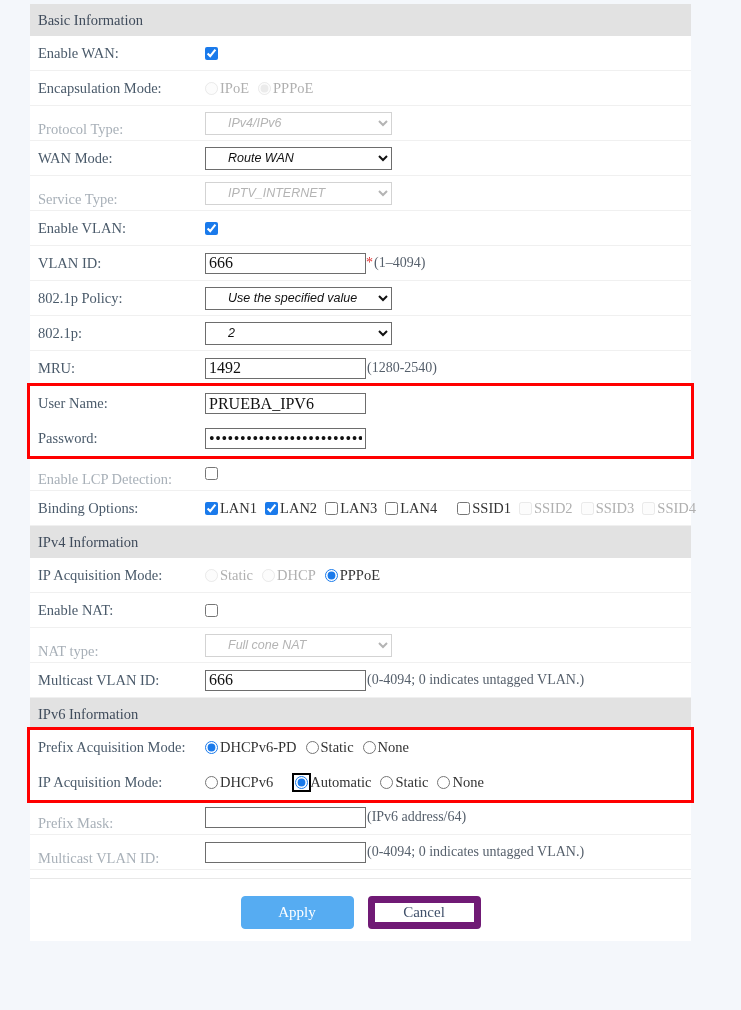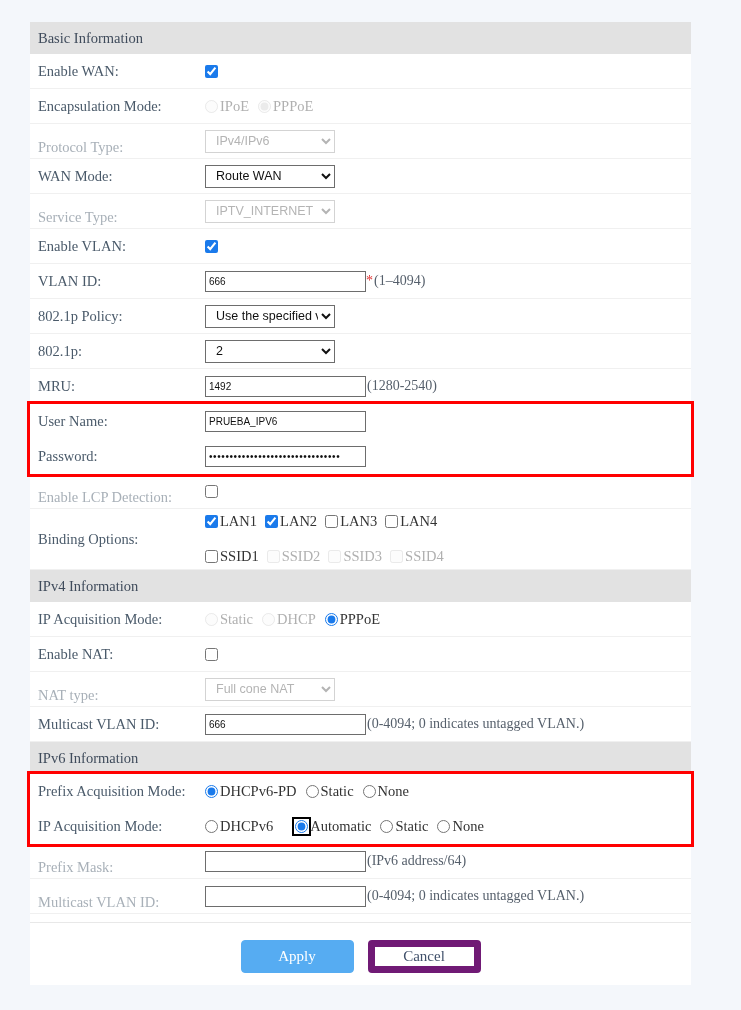--- a/index.html
+++ b/index.html
@@ -3,21 +3,21 @@
 <meta charset="utf-8">
 <style>
   html, body {
     margin: 0; padding: 0;
     width: 741px; height: 1010px;
     background: #f4f7fb;
     font-family: "Liberation Serif", "DejaVu Serif", serif;
   }
   #panel {
     position: absolute;
-    left: 30px; top: 22px;
+    left: 30px; top: 4px;
     width: 661px;
     background: #ffffff;
   }
   .section-head {
     background: #e2e2e2;
     color: #3f4b5b;
     font-size: 14.5px;
     padding: 8px 0 8px 8px;
     line-height: 16px;
     height: 16px;
@@ -38,41 +38,42 @@
     color: #4a5a6a;
   }
   .lbl.dim { color: #a8b0b8; margin-top: 12px; }
   .ctl { display: flex; align-items: center; flex: 1; }
   .hint { font-size: 14px; color: #555f6b; margin-left: 1px; white-space: nowrap; }
   .req { color: #e03030; font-size: 14px; }
 
   input.txt {
     width: 153px;
     height: 19px;
-    font-family: Liberation Sans, sans-serif;
-    font-size: 10px;
+    font-family: Liberation Serif, serif;
+    font-size: 16px;
     color: #111;
     border: 1px solid #6d6d6d;
     padding: 0 3px;
     box-sizing: content-box;
     background: #fff;
     border-radius: 0;
   }
   input.txt.pw { letter-spacing: 0.6px; }
 
   select.sel {
-    width: 130px;
+    width: 187px;
     height: 23px;
     font-family: "Liberation Sans", sans-serif;
     font-size: 12.5px;
     color: #111;
     border: 1px solid #6d6d6d;
     background: #fff;
     border-radius: 0;
-    padding-left: 6px;
+    padding-left: 18px;
+    font-style: italic;
   }
   select.sel:disabled {
     color: #b4b4b4;
     border-color: #d3d3d3;
     background: #fff;
     -webkit-text-fill-color: #b4b4b4;
     opacity: 1;
   }
 
   input[type=checkbox], input[type=radio] { margin: 0; }
@@ -86,21 +87,21 @@
     accent-color: #1a7aeb;
     vertical-align: middle;
   }
   input.cb:disabled, input.rd:disabled { opacity: .45; }
 
   .optgrp { display: flex; align-items: center; font-size: 14.5px; color: #333; }
   .opt { display: inline-flex; align-items: center; margin-right: 9px; white-space: nowrap; }
   .opt span { margin-left: 2px; }
   .opt.dim span { color: #b0b0b0; }
 
-  .bindwrap { display: flex; flex-direction: column; gap: 18px; padding: 4px 0; }
+  .bindwrap { display: flex; flex-direction: row; gap: 12px; padding: 4px 0; }
   .bindrow { display: flex; align-items: center; font-size: 14.5px; color: #333; }
   .bindrow .opt { margin-right: 8px; }
 
   .hl {
     outline: 3px solid #ff0000;
     outline-offset: 0px;
     position: relative;
     z-index: 3;
   }
 

